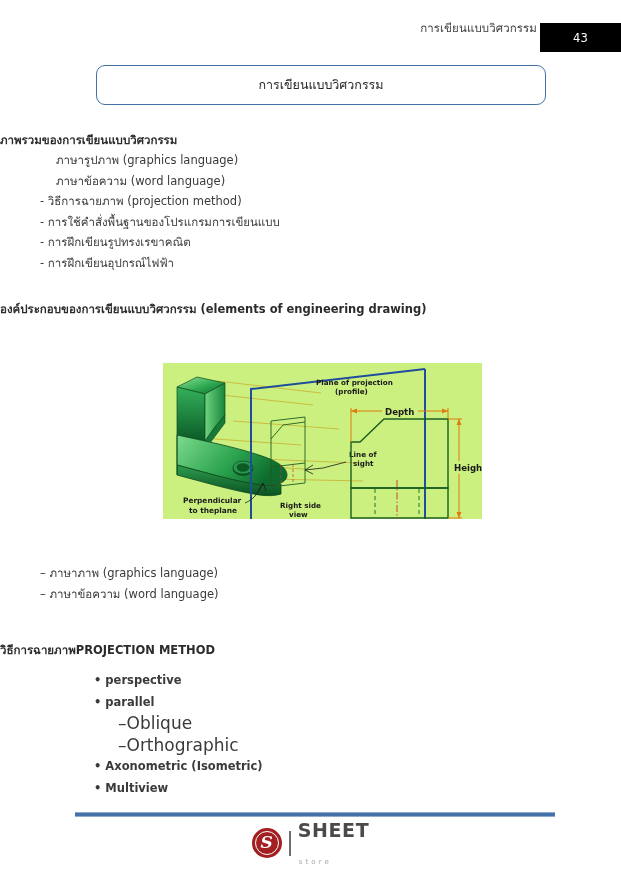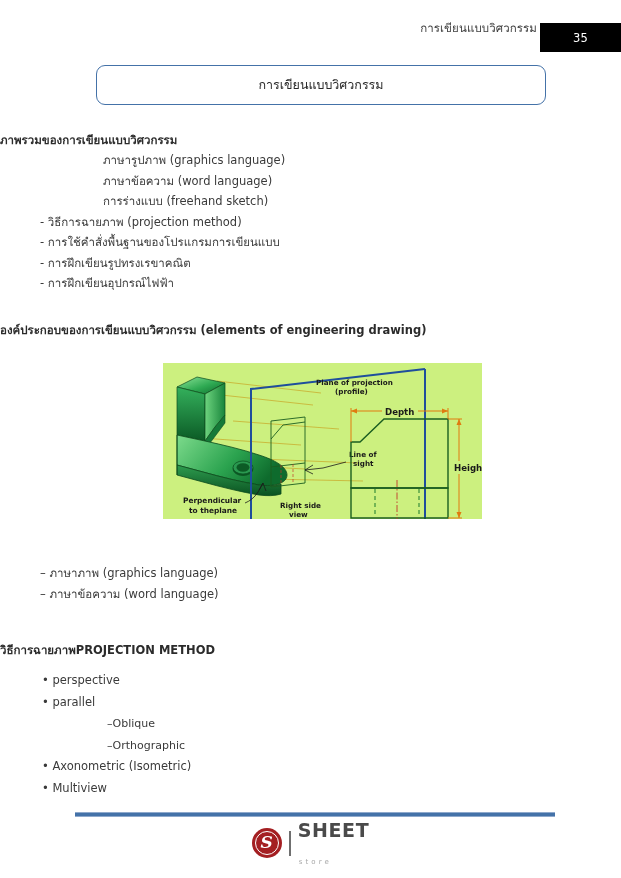--- a/index.html
+++ b/index.html
@@ -80,41 +80,41 @@
   }
   .section-heading {
     font-size: 11.5px;
     font-weight: bold;
     color: #2b2b2b;
     line-height: 20px;
   }
   .indent-line {
     font-size: 11.5px;
     color: #3a3a3a;
-    padding-left: 103px;
+    padding-left: 56px;
     line-height: 20.5px;
   }
   .dash-line {
     font-size: 11.5px;
     color: #3a3a3a;
     padding-left: 40px;
     line-height: 20.5px;
   }
   .bullet-line {
     font-size: 11.5px;
     color: #3a3a3a;
-    padding-left: 42px;
+    padding-left: 94px;
     line-height: 21.5px;
+    font-weight: bold;
   }
   .sub-indent-line {
-    font-size: 11px;
+    font-size: 17px;
     color: #3a3a3a;
-    padding-left: 68px;
+    padding-left: 118px;
     line-height: 21.5px;
-    margin-left: 39px;
   }
   .spacer-sm { height: 10px; }
   .spacer-lg { height: 26px; }
 
   
   .figure-wrap {
     position: absolute;
     left: 163px;
     top: 363px;
     width: 319px;
@@ -201,34 +201,33 @@
   }
 </style>
 </head>
 <body>
 
 <div class="page">
 
   <div class="header">
     <div class="header-title">การเขียนแบบวิศวกรรม</div>
     <div class="page-number-box">
-      <span class="page-number">35</span>
+      <span class="page-number">43</span>
     </div>
   </div>
 
   <div class="title-box">
     <span class="title-box-text">การเขียนแบบวิศวกรรม</span>
   </div>
 
   <div class="content">
 
     <div class="section-heading">ภาพรวมของการเขียนแบบวิศวกรรม</div>
     <div class="indent-line">ภาษารูปภาพ (graphics language)</div>
     <div class="indent-line">ภาษาข้อความ (word language)</div>
-    <div class="indent-line">การร่างแบบ (freehand sketch)</div>
 
     <div class="dash-line">- วิธีการฉายภาพ (projection method)</div>
     <div class="dash-line">- การใช้คำสั่งพื้นฐานของโปรแกรมการเขียนแบบ</div>
     <div class="dash-line">- การฝึกเขียนรูปทรงเรขาคณิต</div>
     <div class="dash-line">- การฝึกเขียนอุปกรณ์ไฟฟ้า</div>
 
     <div class="spacer-lg"></div>
 
     <div class="section-heading">องค์ประกอบของการเขียนแบบวิศวกรรม (elements of engineering drawing)</div>
   </div>

